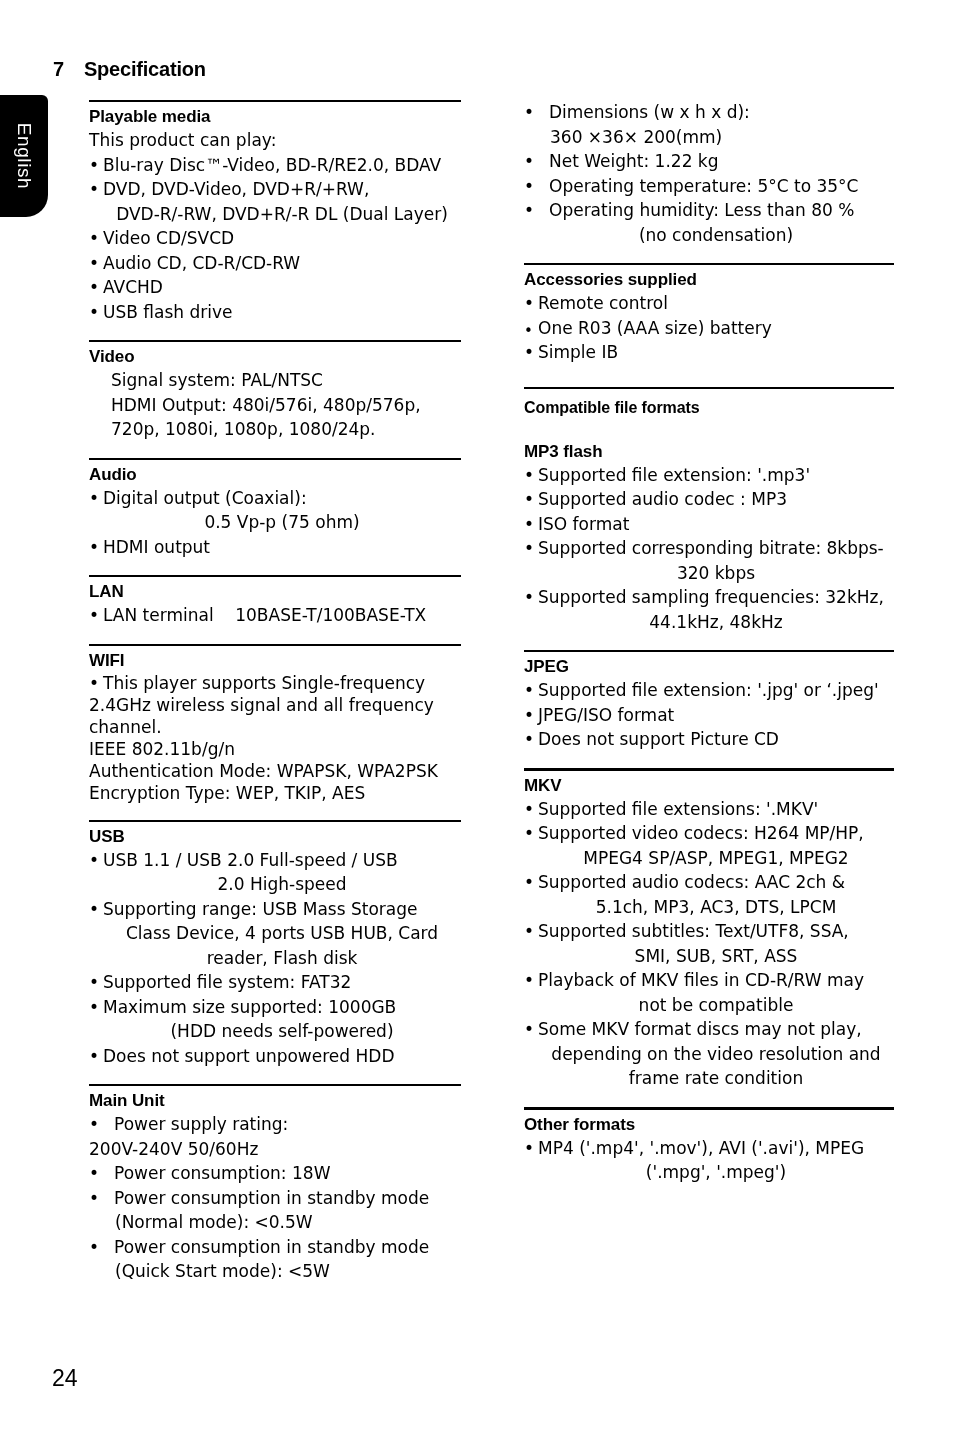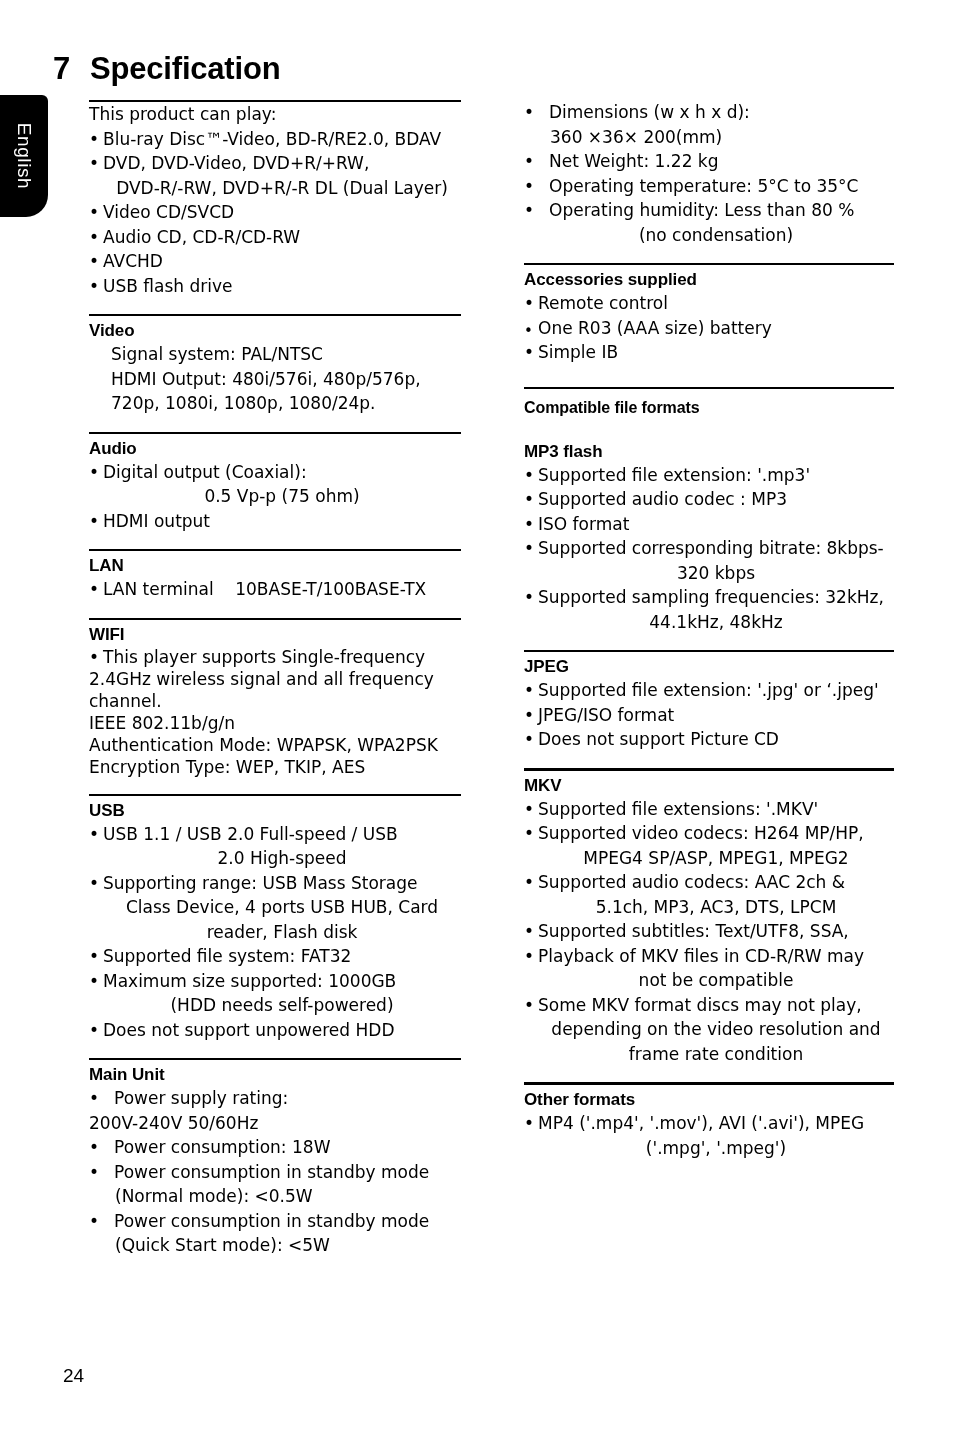--- a/index.html
+++ b/index.html
@@ -37,21 +37,21 @@
     font-size: 19px;
     font-family: "Liberation Sans", sans-serif;
     letter-spacing: 0.6px;
   }
 
   
   #page-title {
     position: absolute;
     left: 53px;
     top: 50px;
-    font-size: 31px;
+    font-size: 20px;
     font-weight: bold;
     font-family: "Liberation Sans", sans-serif;
     letter-spacing: -0.2px;
     line-height: 38px;
     white-space: nowrap;
   }
   #page-title .num { margin-right: 20px; }
 
   
   .column {
@@ -103,42 +103,43 @@
   .line.hang { padding-left: 14px; text-align: center; }
 
   
   .line.wide { padding-left: 25px; }
   .line.wide-cont { padding-left: 26px; }
   
   .line .bul.low { top: 3px; font-size: 15px; }
 
   #page-number {
     position: absolute;
-    left: 63px;
+    left: 52px;
     top: 1365px;
-    font-size: 19px;
+    font-size: 23px;
     font-family: "Liberation Sans", sans-serif;
   }
   .gap-md { height: 16px; }
   .gap-lg { height: 22px; }
 </style>
 </head>
 <body>
 
 <div id="lang-tab">
   <span class="lang-text">English</span>
 </div>
 
 <div id="page-title">
   <span class="num">7</span><span>Specification</span>
 </div>
 
 <div class="column" id="col-left">
     <div class="section">
       <div class="rule"></div>
+      <div class="sec-head">Playable media</div>
       <div class="lines">
         <div class="line plain"><span>This product can play:</span></div>
         <div class="line"><span class="bul">•</span><span>Blu-ray Disc™-Video, BD-R/RE2.0, BDAV</span></div>
         <div class="line"><span class="bul">•</span><span>DVD, DVD-Video, DVD+R/+RW,</span></div>
         <div class="line hang"><span>DVD-R/-RW, DVD+R/-R DL (Dual Layer)</span></div>
         <div class="line"><span class="bul">•</span><span>Video CD/SVCD</span></div>
         <div class="line"><span class="bul">•</span><span>Audio CD, CD-R/CD-RW</span></div>
         <div class="line"><span class="bul">•</span><span>AVCHD</span></div>
         <div class="line"><span class="bul">•</span><span>USB flash drive</span></div>
       </div>
@@ -264,20 +265,21 @@
     <div class="section">
       <div class="rule thick"></div>
       <div class="sec-head">MKV</div>
       <div class="lines">
         <div class="line"><span class="bul">•</span><span>Supported file extensions: '.MKV'</span></div>
         <div class="line"><span class="bul">•</span><span>Supported video codecs: H264 MP/HP,</span></div>
         <div class="line hang"><span>MPEG4 SP/ASP, MPEG1, MPEG2</span></div>
         <div class="line"><span class="bul">•</span><span>Supported audio codecs: AAC 2ch &amp;</span></div>
         <div class="line hang"><span>5.1ch, MP3, AC3, DTS, LPCM</span></div>
         <div class="line"><span class="bul">•</span><span>Supported subtitles: Text/UTF8, SSA,</span></div>
+        <div class="line hang"><span>SMI, SUB, SRT, ASS</span></div>
         <div class="line"><span class="bul">•</span><span>Playback of MKV files in CD-R/RW may</span></div>
         <div class="line hang"><span>not be compatible</span></div>
         <div class="line"><span class="bul">•</span><span>Some MKV format discs may not play,</span></div>
         <div class="line hang"><span>depending on the video resolution and</span></div>
         <div class="line hang"><span>frame rate condition</span></div>
       </div>
     </div>
     <div class="gap-md"></div>
     <div class="section">
       <div class="rule thick"></div>

